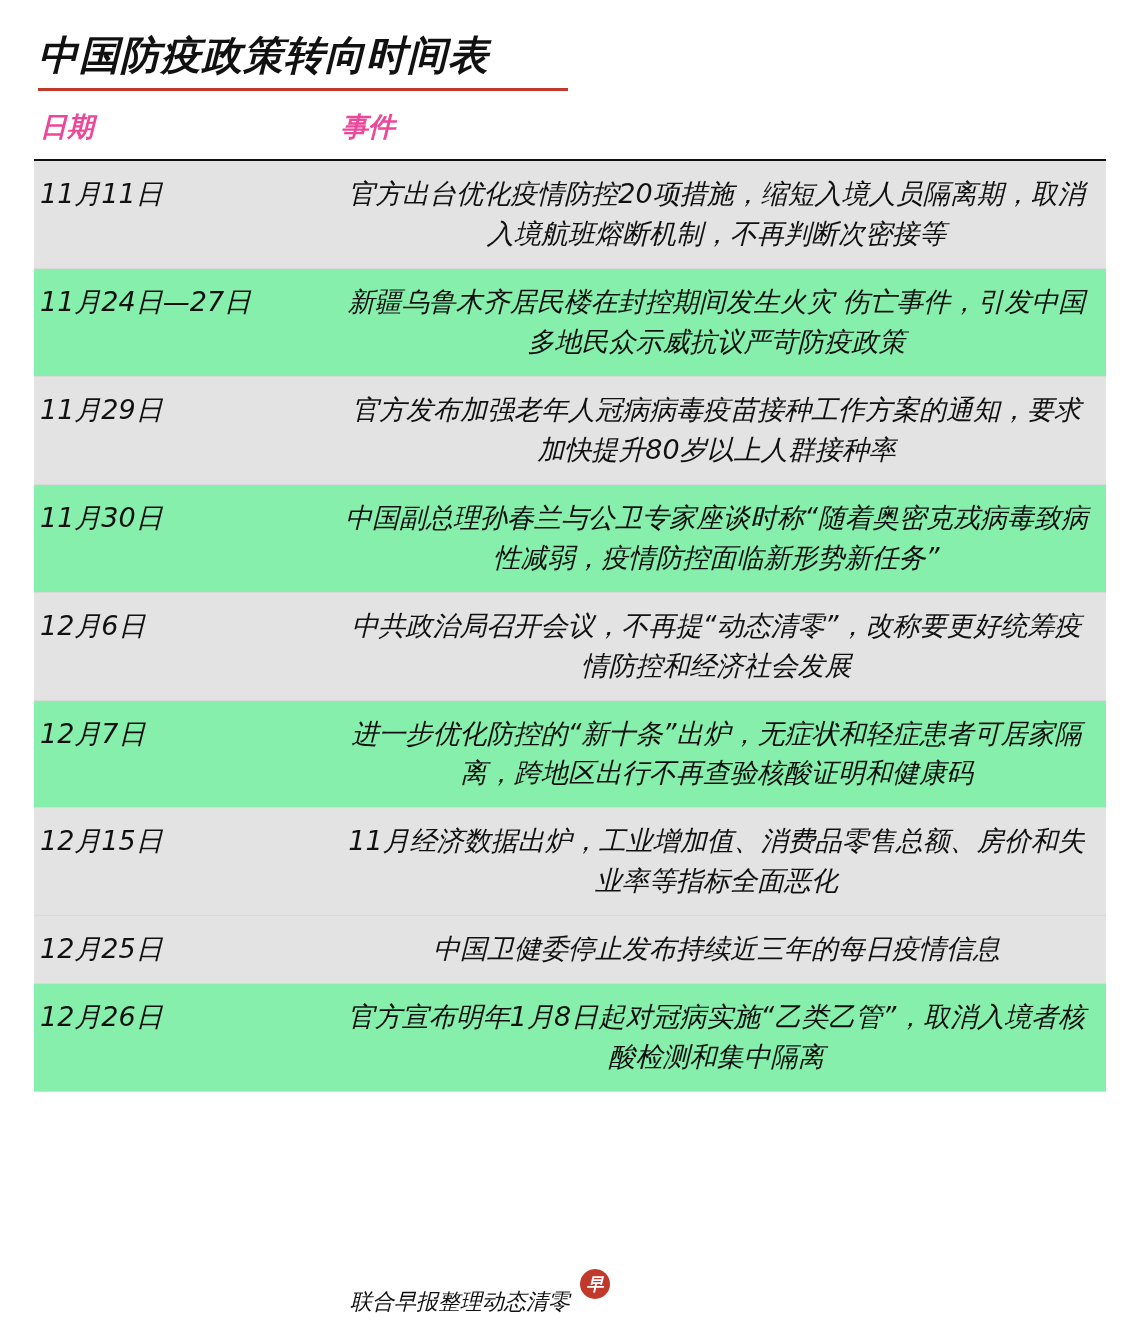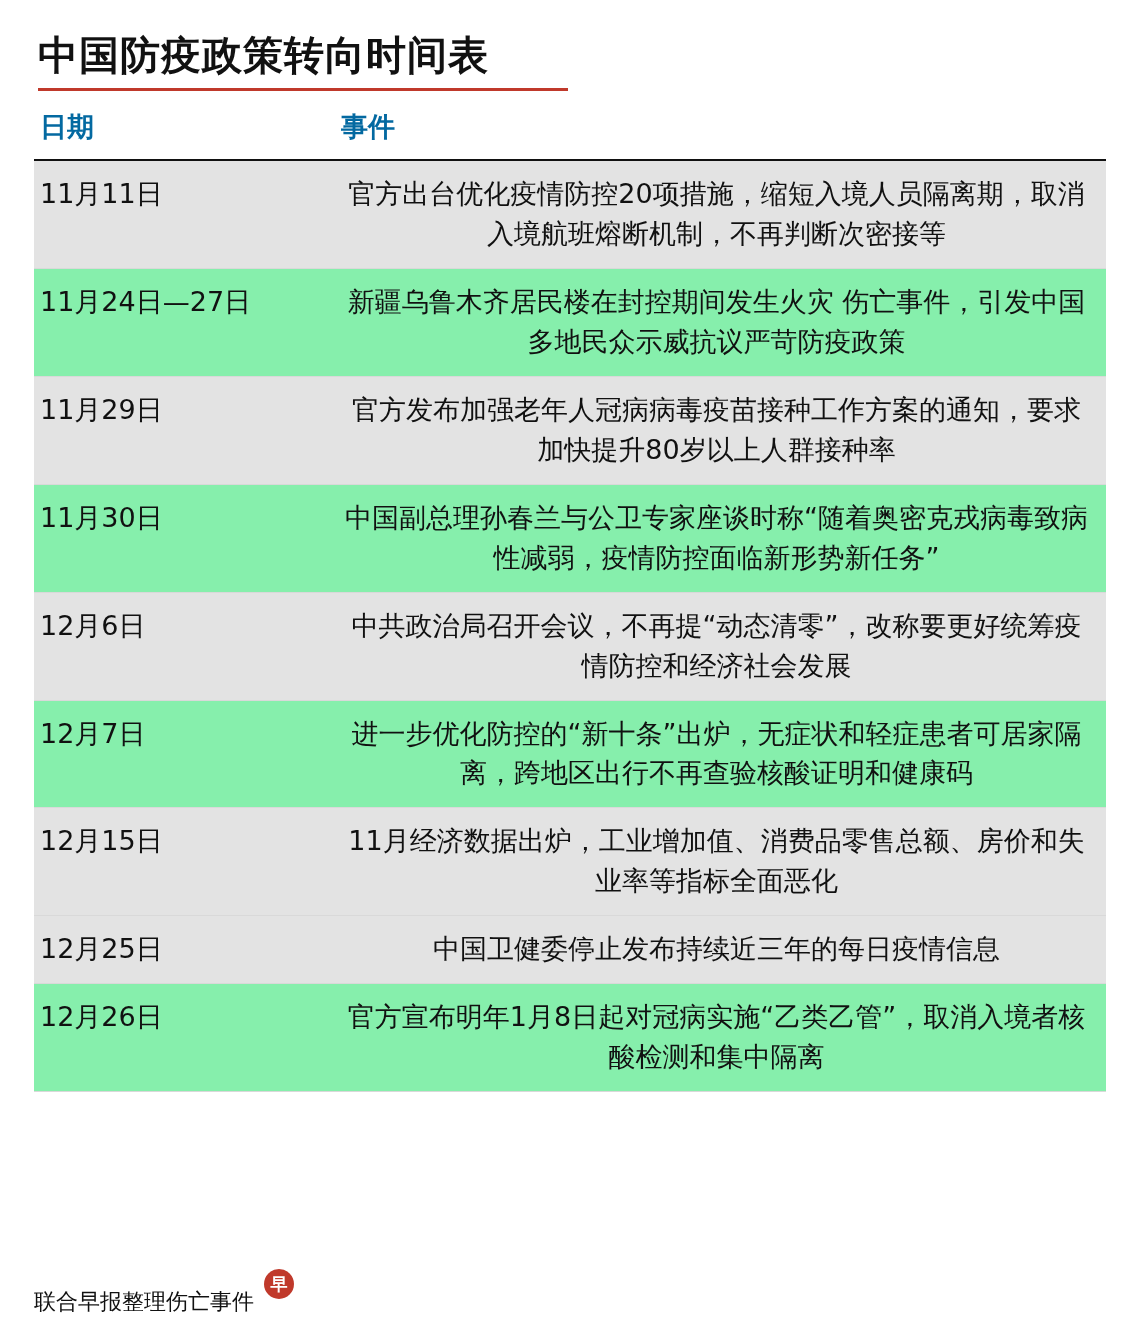--- a/index.html
+++ b/index.html
@@ -15,20 +15,21 @@
     position: relative;
     overflow: hidden;
   }
   .page {
     width: 960px;
     height: 1335px;
     box-sizing: border-box;
     padding: 26px 34px 0 34px;
     position: relative;
     background: #ffffff;
+    font-style: italic;
   }
   .title {
     font-size: 40px;
     font-weight: 700;
     letter-spacing: 1px;
     color: #111;
     line-height: 1.15;
     padding: 6px 0 10px 4px;
   }
   .title-rule {
@@ -42,21 +43,21 @@
     width: 1072px;
     margin-top: 14px;
     table-layout: fixed;
   }
   table.timeline col.c-date { width: 285px; }
   table.timeline col.c-event { width: 787px; }
   table.timeline th {
     text-align: left;
     font-size: 27px;
     font-weight: 700;
-    color: #0369a1;
+    color: #ec4899;
     padding: 4px 6px 14px 6px;
     border-bottom: 2px solid #111;
     vertical-align: bottom;
   }
   table.timeline th.th-event { padding-left: 22px; }
   table.timeline td {
     font-size: 27px;
     line-height: 1.48;
     color: #111;
     padding: 13px 8px 14px 6px;
@@ -74,21 +75,21 @@
   }
   table.timeline tr.plain td {
     background: #86efac;
   }
   .footer {
     position: absolute;
     left: 34px;
     right: 34px;
     bottom: 18px;
     display: flex;
-    justify-content: flex-start;
+    justify-content: center;
     align-items: center;
     font-size: 22px;
     color: #111;
   }
   .footer .right {
     display: flex;
     align-items: center;
     gap: 10px;
   }
   .zb-logo {
@@ -163,18 +164,18 @@
       <tr class="plain">
         <td class="dt">12月26日</td>
         <td class="ev">官方宣布明年1月8日起对冠病实施“乙类乙管”，取消入境者核酸检测和集中隔离</td>
       </tr>
     </tbody>
   </table>
 
   <div class="footer">
     <div class="footer-left">联合早报整理</div>
     <div class="right">
-      <span class="footer-right-label">伤亡事件</span>
+      <span class="footer-right-label">动态清零</span>
       <span class="zb-logo">早</span>
     </div>
   </div>
 
 </div>
 
 </body></html>

